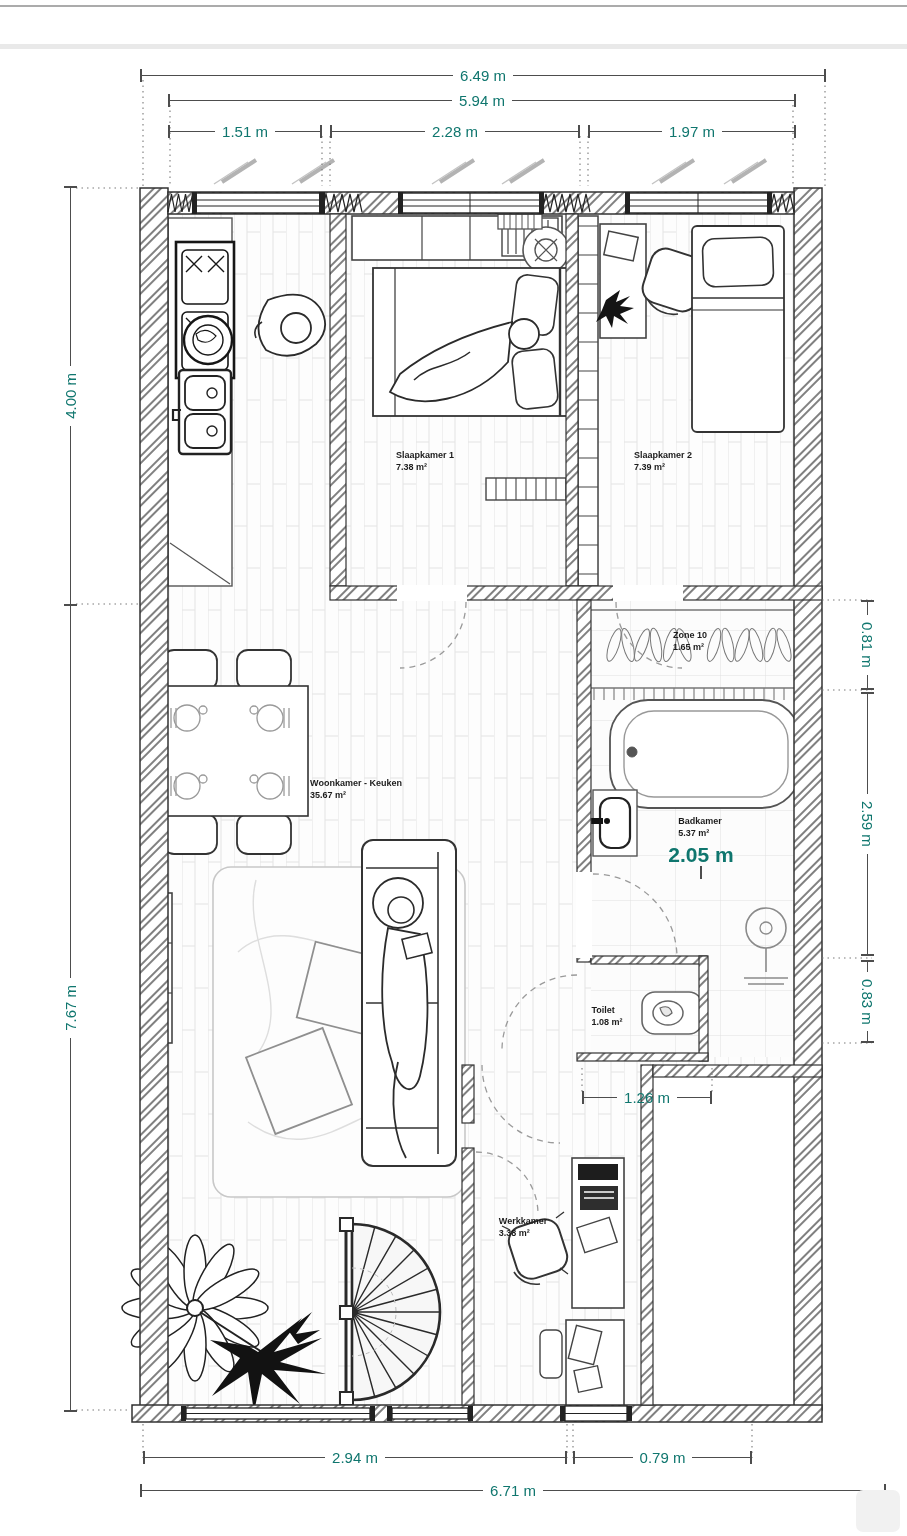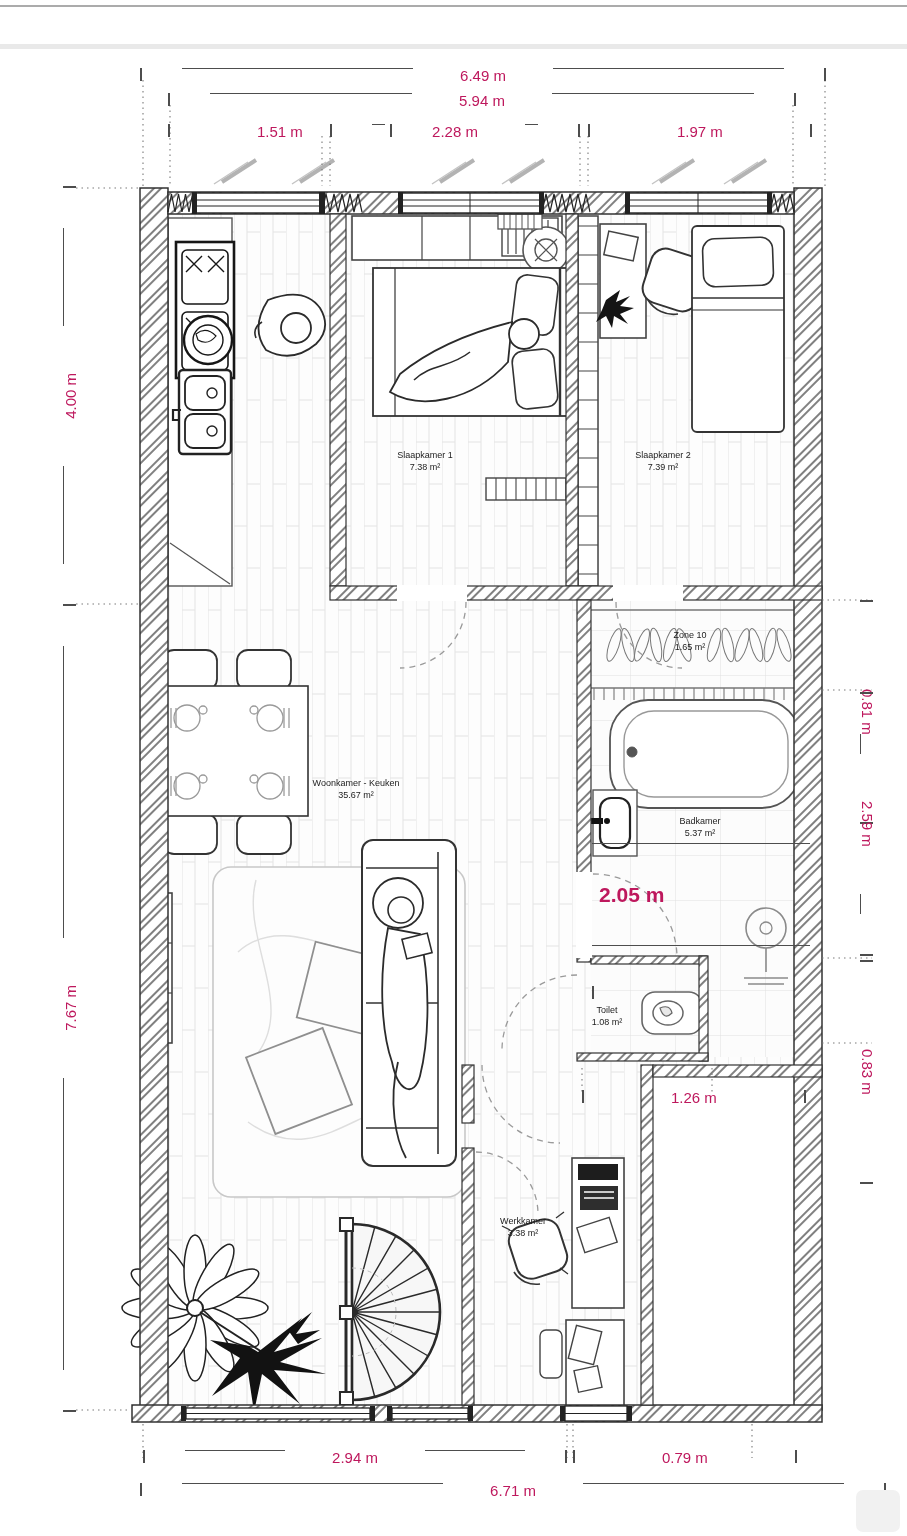--- a/index.html
+++ b/index.html
@@ -2,34 +2,34 @@
 <html><head>
 <meta charset="utf-8">
 <style>
   html,body{margin:0;padding:0;background:#fff;}
   .page{position:relative;width:907px;height:1536px;background:#ffffff;overflow:hidden;
         font-family:"Liberation Sans", sans-serif;}
   .bar1{position:absolute;left:0;top:5px;width:100%;height:2px;background:#ababab;}
   .bar2{position:absolute;left:0;top:44px;width:100%;height:5px;background:#e9e9e9;}
   .plan-svg{position:absolute;left:0;top:0;}
   
-  .dim{position:absolute;display:flex;color:#be185d;font-size:15px;gap:40px;}
+  .dim{position:absolute;display:flex;align-items:center;color:#0f766e;font-size:15px;}
   .dim .ln{flex:1;border-top:1.6px solid #4d4d4d;height:0;}
   .dim .tick{width:2px;height:13px;background:#4d4d4d;flex:0 0 auto;}
   .dim .lbl{padding:0 7px;white-space:nowrap;line-height:1;}
   .dim-v{flex-direction:column;}
   .dim-v .ln{border-top:none;border-left:1.6px solid #4d4d4d;width:0;height:auto;}
   .dim-v .tick{width:13px;height:2px;}
   .dim-v .lbl{padding:7px 0;}
   .rot-up{writing-mode:vertical-rl;transform:rotate(180deg);}
   .rot-down{writing-mode:vertical-rl;}
   .dim-big{font-size:21px;font-weight:bold;flex-direction:column;}
   
-  .room-label{position:absolute;transform:translate(-50%,-50%);text-align:center;
-              color:#1c1c1c;font-size:9px;line-height:1.3;white-space:nowrap;}
+  .room-label{position:absolute;transform:translate(-50%,-50%);
+              color:#1c1c1c;font-size:9px;line-height:1.3;white-space:nowrap;font-weight:bold;}
   .float-btn{position:absolute;left:856px;top:1490px;width:44px;height:42px;
              background:#f1f1f1;border-radius:7px;}
 </style>
 </head>
 <body>
 
 <div class="page">
   <div class="bar1"></div>
   <div class="bar2"></div>
 

